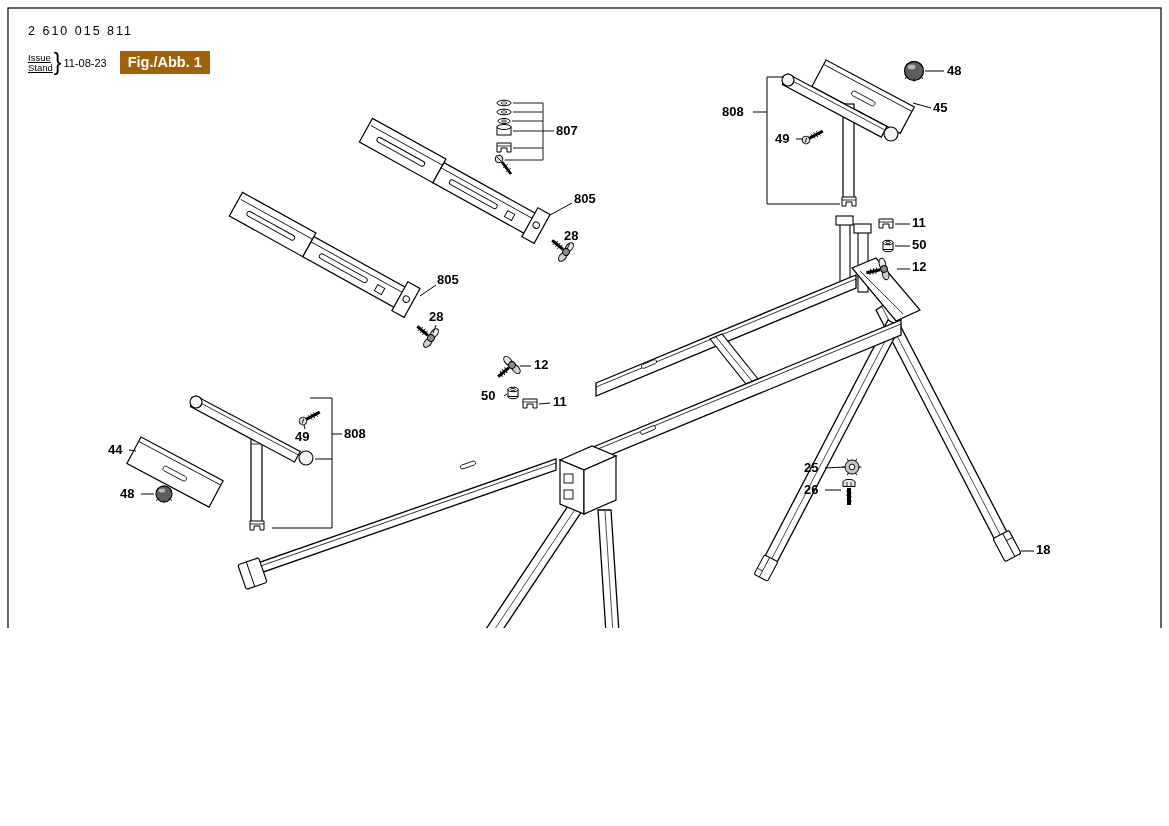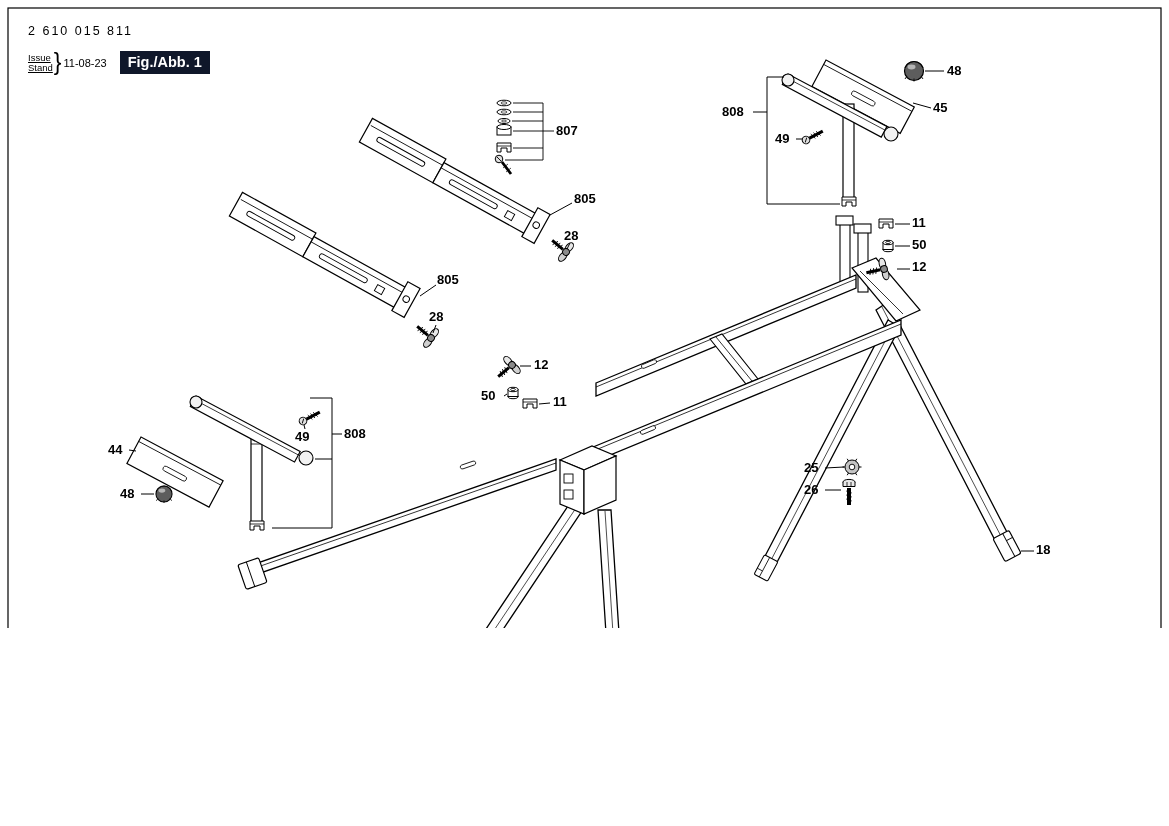--- a/index.html
+++ b/index.html
@@ -7,21 +7,21 @@
   body { font-family:"Liberation Sans", sans-serif; color:#000; }
   .page { position:relative; width:1169px; height:628px; background:#fff; overflow:hidden; }
   svg.art { position:absolute; left:0; top:0; }
 
   .title-block { position:absolute; left:28px; top:24px; }
   .doc-number { font-size:12.5px; letter-spacing:2px; white-space:pre; }
   .issue-row { display:flex; align-items:center; margin-top:11px; }
   .issue-stand { display:flex; flex-direction:column; font-size:9.5px; line-height:10px;text-decoration:underline; }
   .brace { font-size:23px; font-weight:400; margin:0 2px 0 1px; }
   .issue-date { font-size:11px; margin-right:13px; }
-  .fig-box { background:#0f172a; color:#fff; font-weight:bold; font-size:14.5px; padding:3px 8px 4px 8px; white-space:nowrap; }
+  .fig-box { background:#a16207; color:#fff; font-weight:bold; font-size:14.5px; padding:3px 8px 4px 8px; white-space:nowrap; }
 
   .callout { position:absolute; font-weight:bold; font-size:13px; line-height:14px; white-space:nowrap; }
 
   .footer { position:absolute; left:1003px; top:735px; font-size:10px; line-height:11.5px; }
 </style>
 </head>
 <body>
 
 <div class="page">
 

